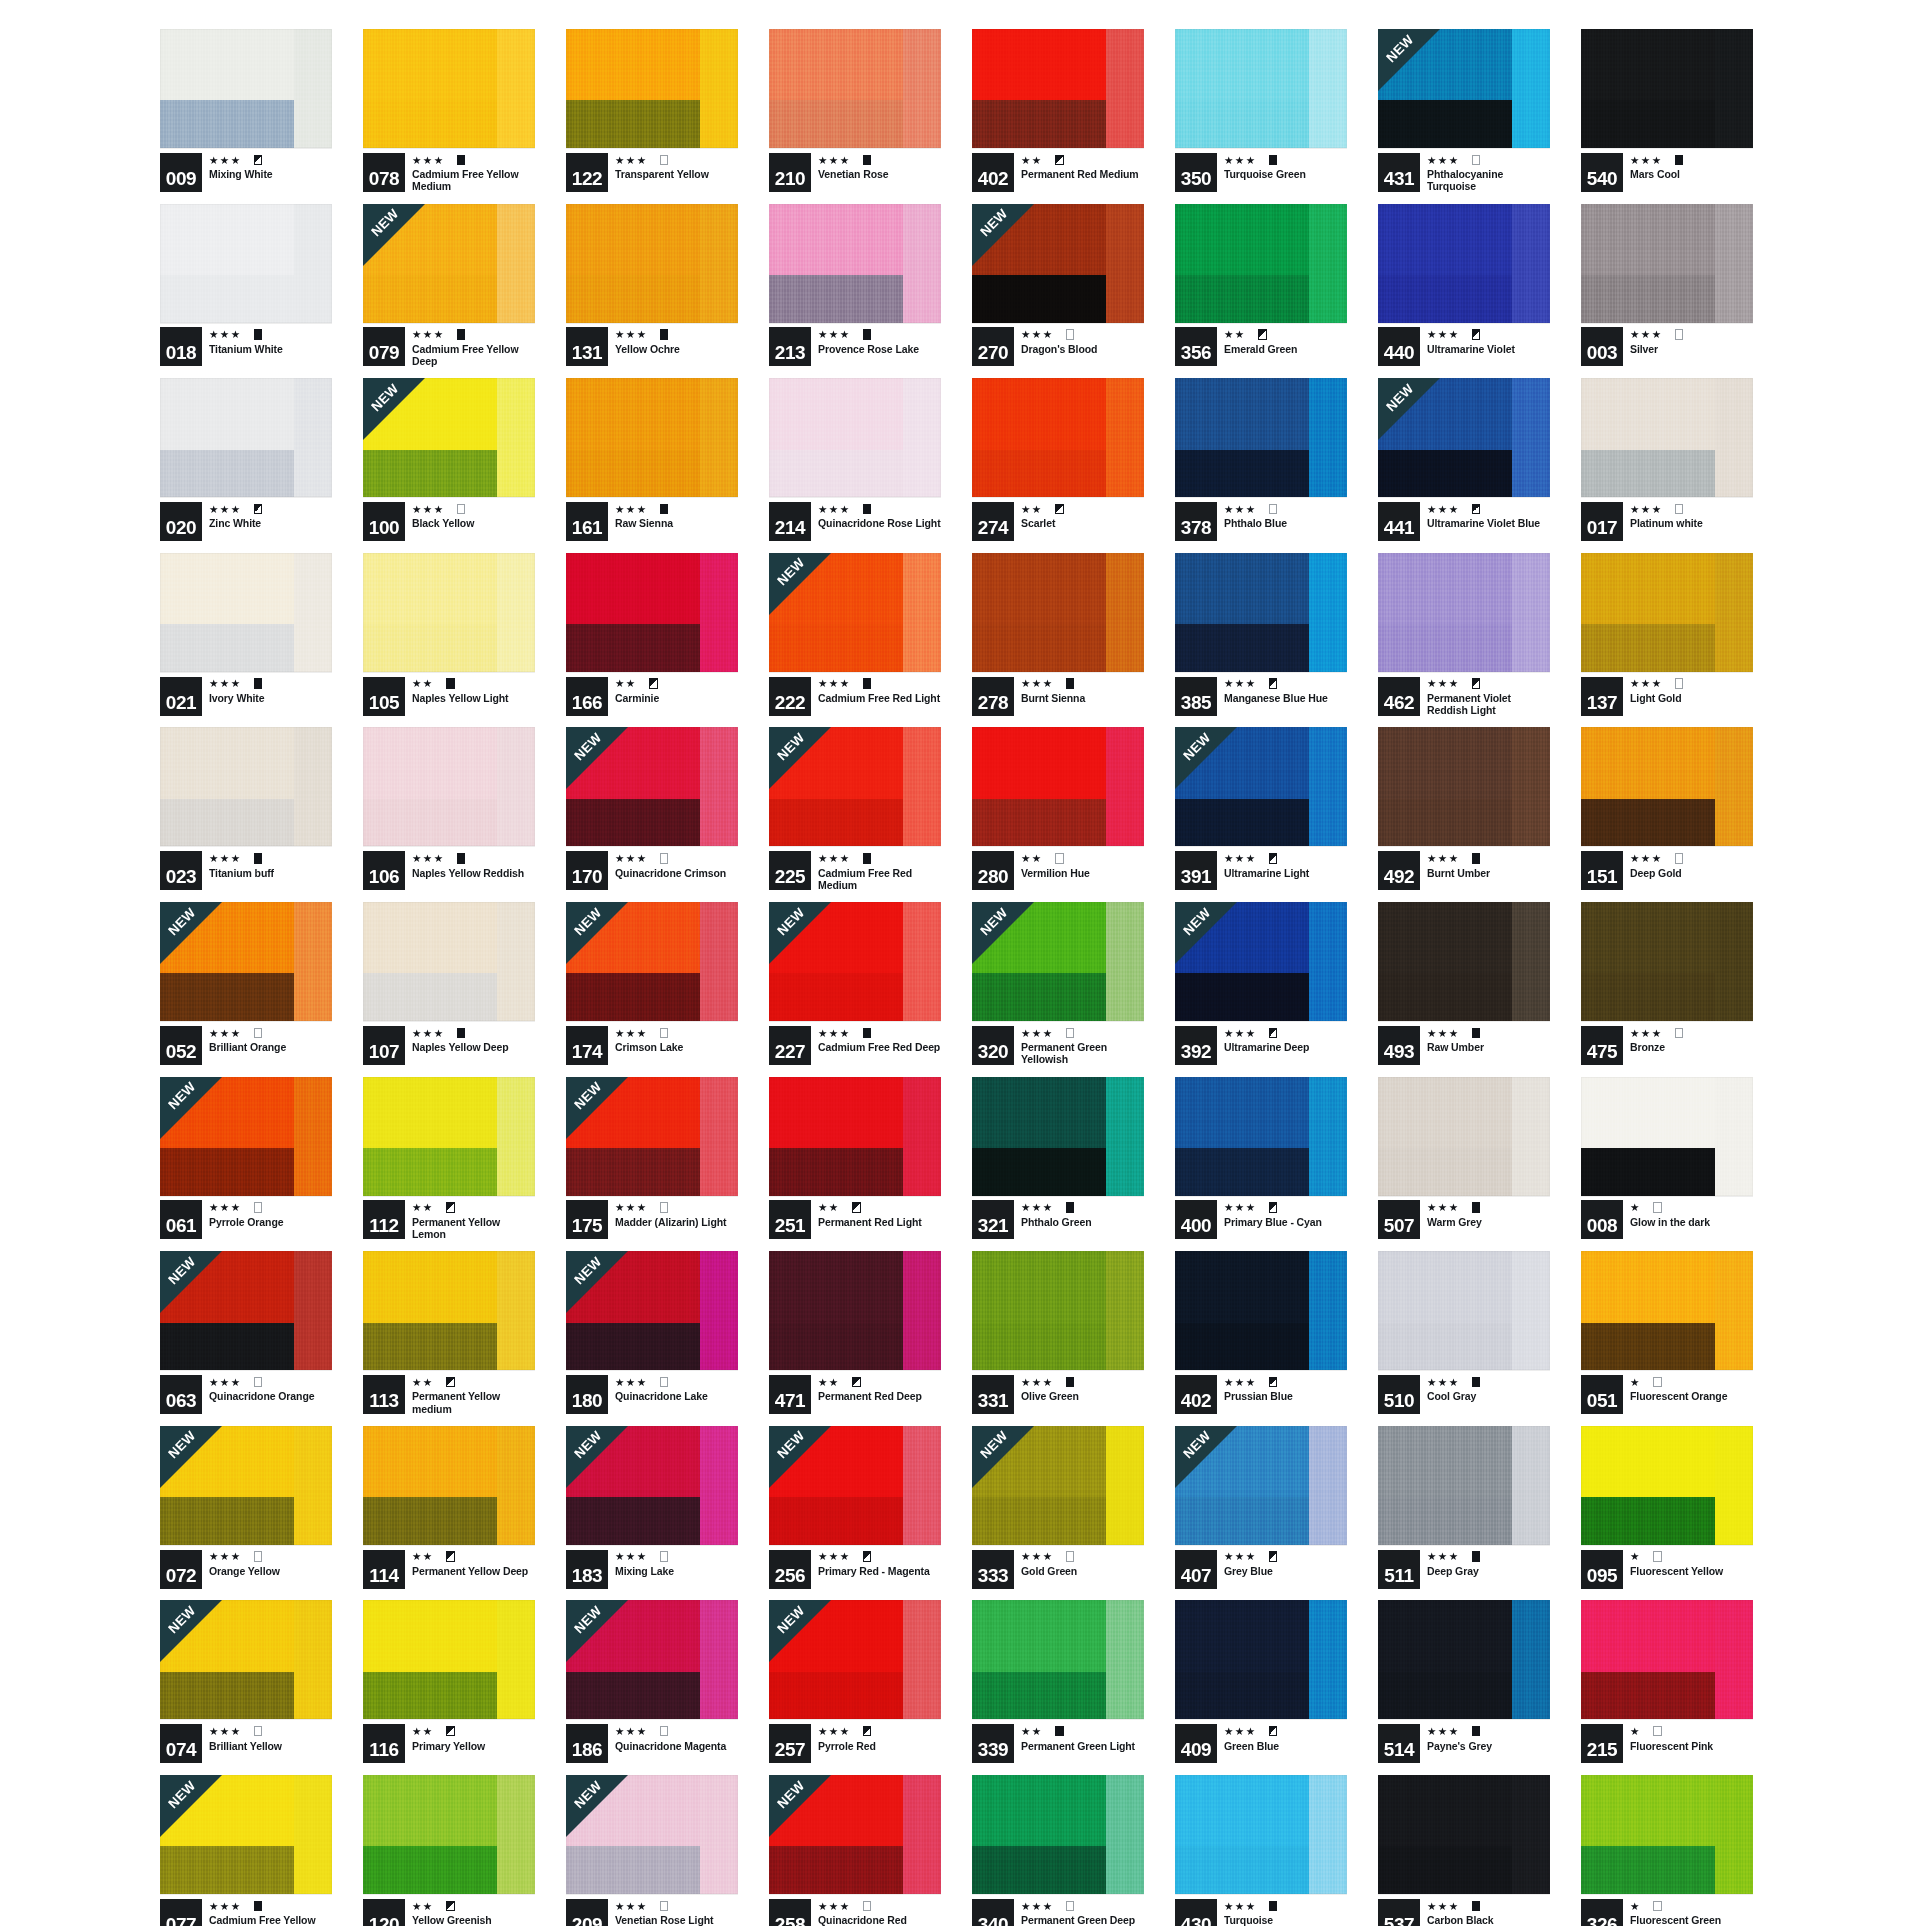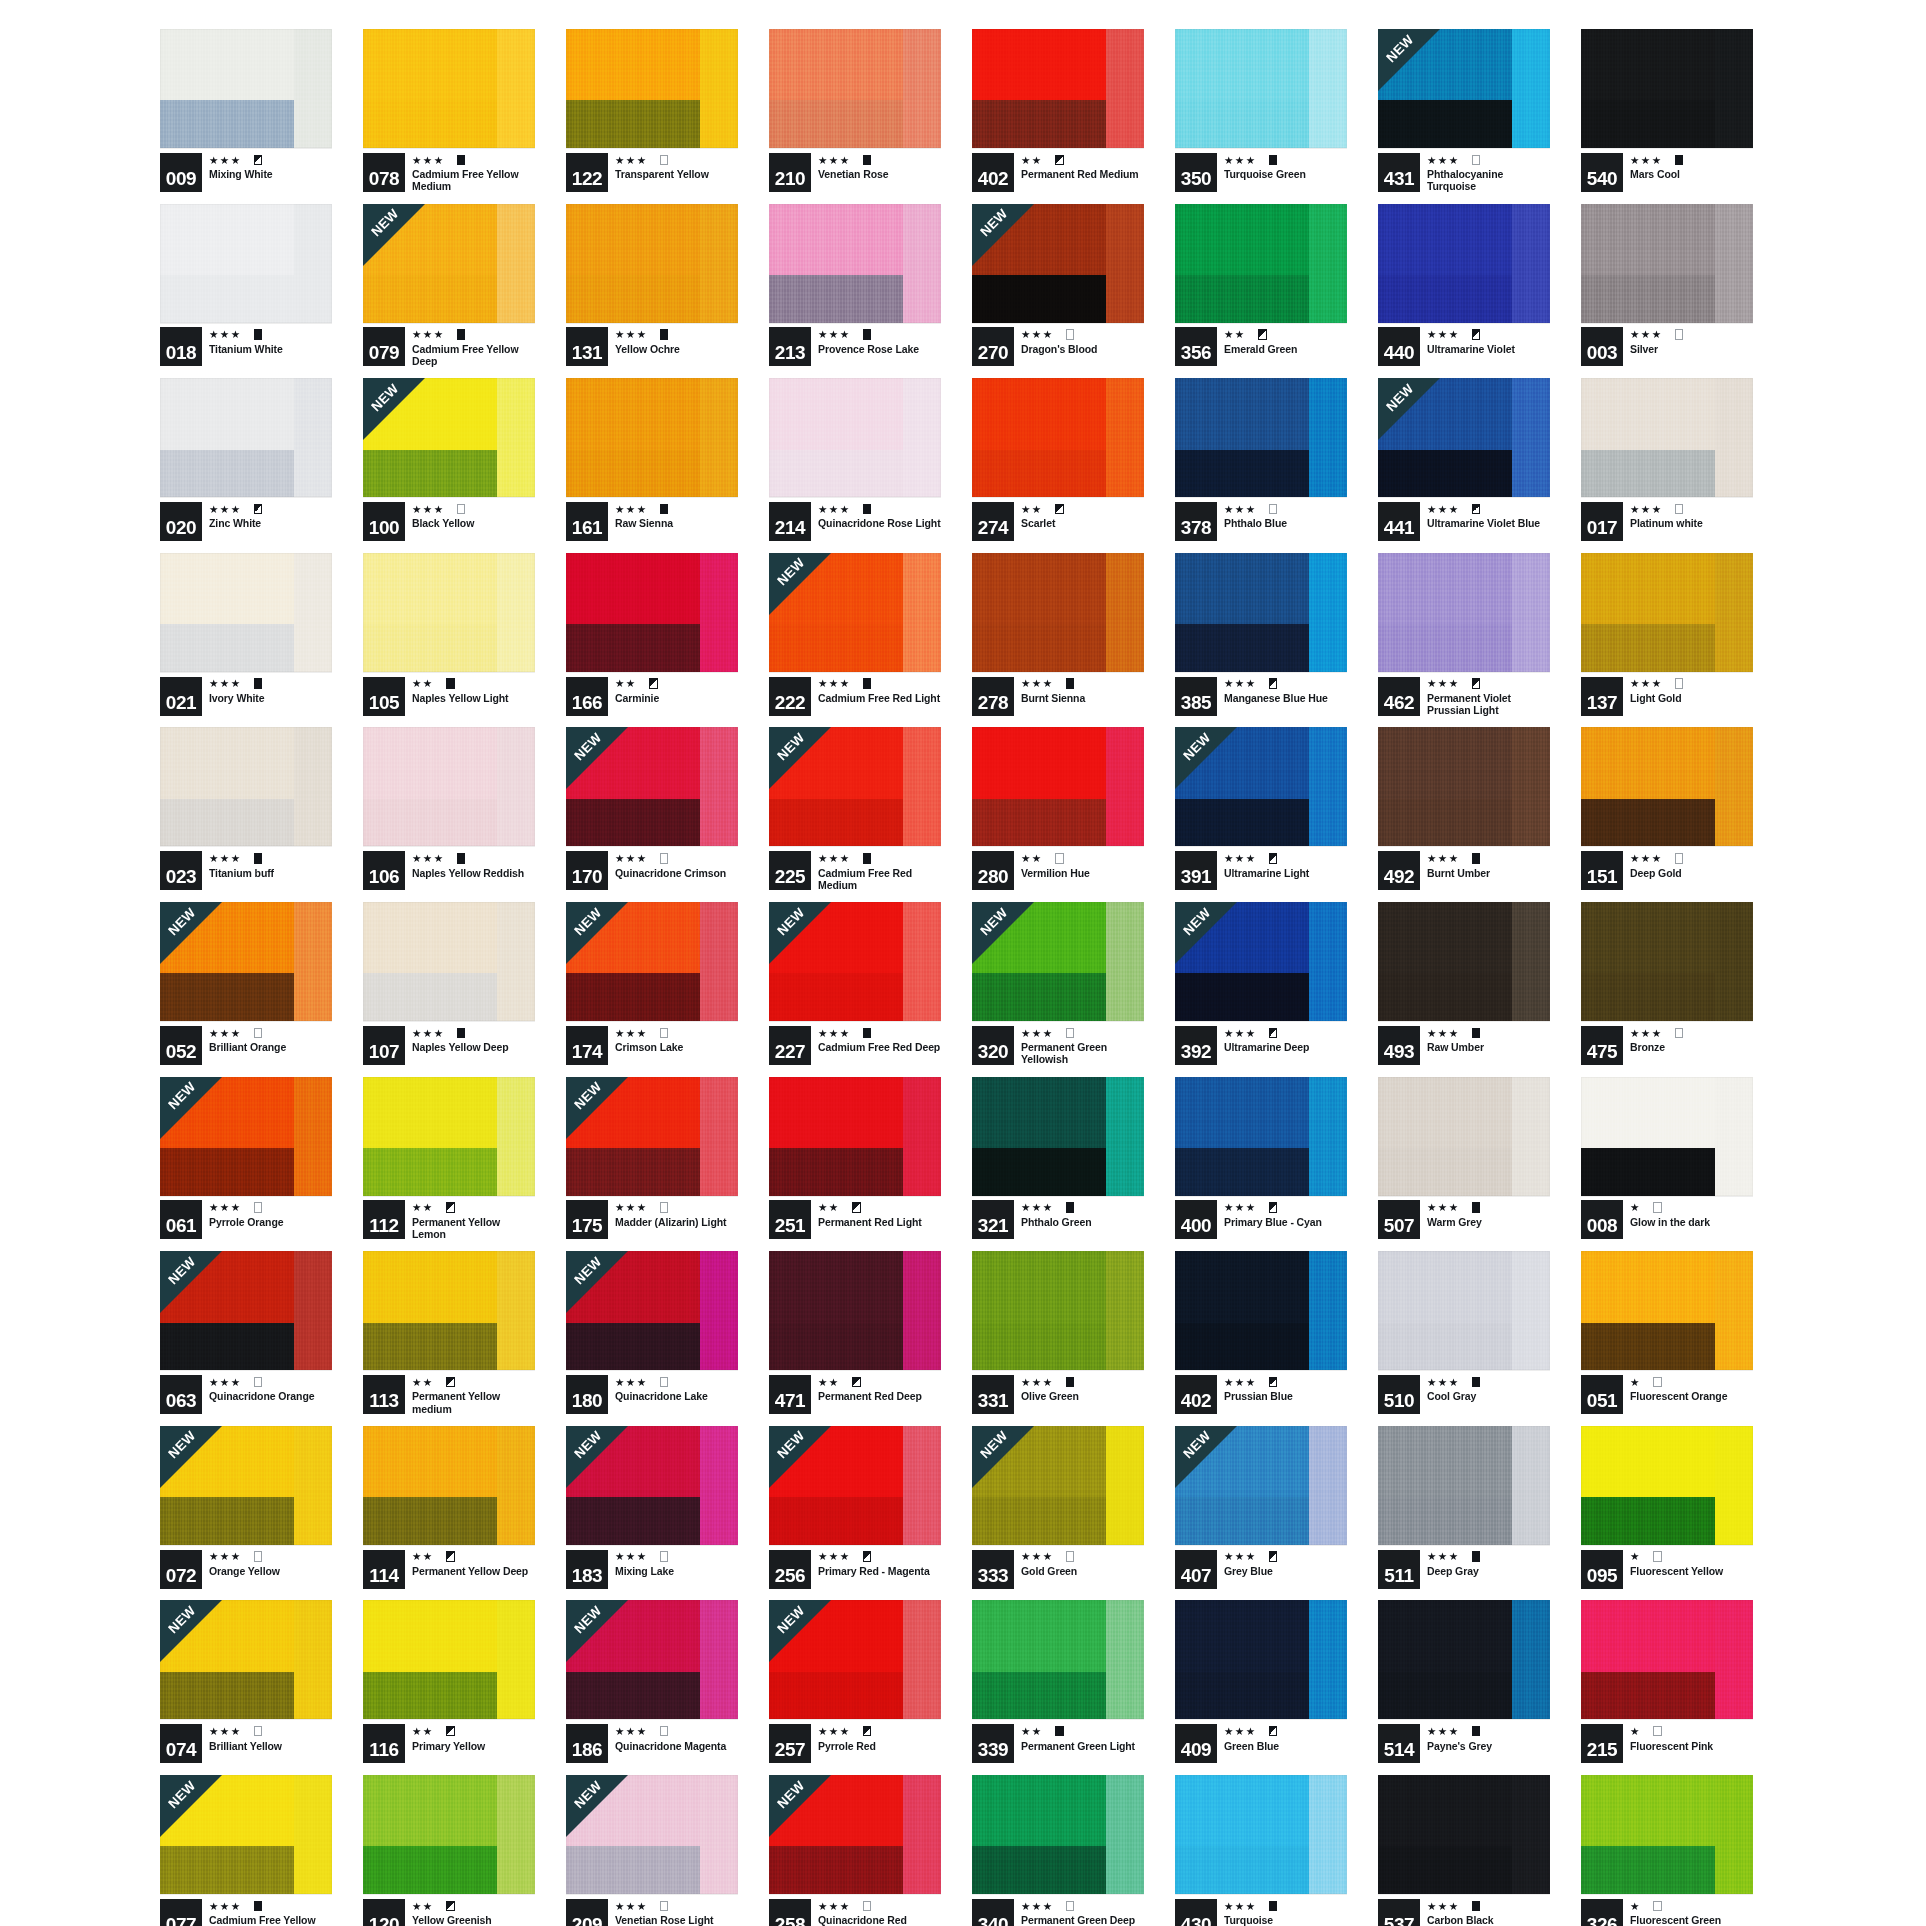--- a/index.html
+++ b/index.html
@@ -692,21 +692,21 @@
         <div class="sw-tex"></div>
         <div class="sw-edge"></div>
       </div>
       <div class="label">
         <div class="code">462</div>
         <div class="meta">
           <div class="marks">
             <span class="stars">★★★</span>
             <span class="opq o-half"></span>
           </div>
-          <div class="cname">Permanent Violet Prussian Light</div>
+          <div class="cname">Permanent Violet Reddish Light</div>
         </div>
       </div>
     </div>
     <div class="cell">
       <div class="swatch">
         <div class="sw-base" style="background: rgb(217, 166, 15);"></div>
         <div class="sw-band" style="background: rgb(176, 141, 18);"></div>
         <div class="sw-thin" style="background: rgb(207, 160, 20);"></div>
         <div class="sw-tex"></div>
         <div class="sw-edge"></div>

